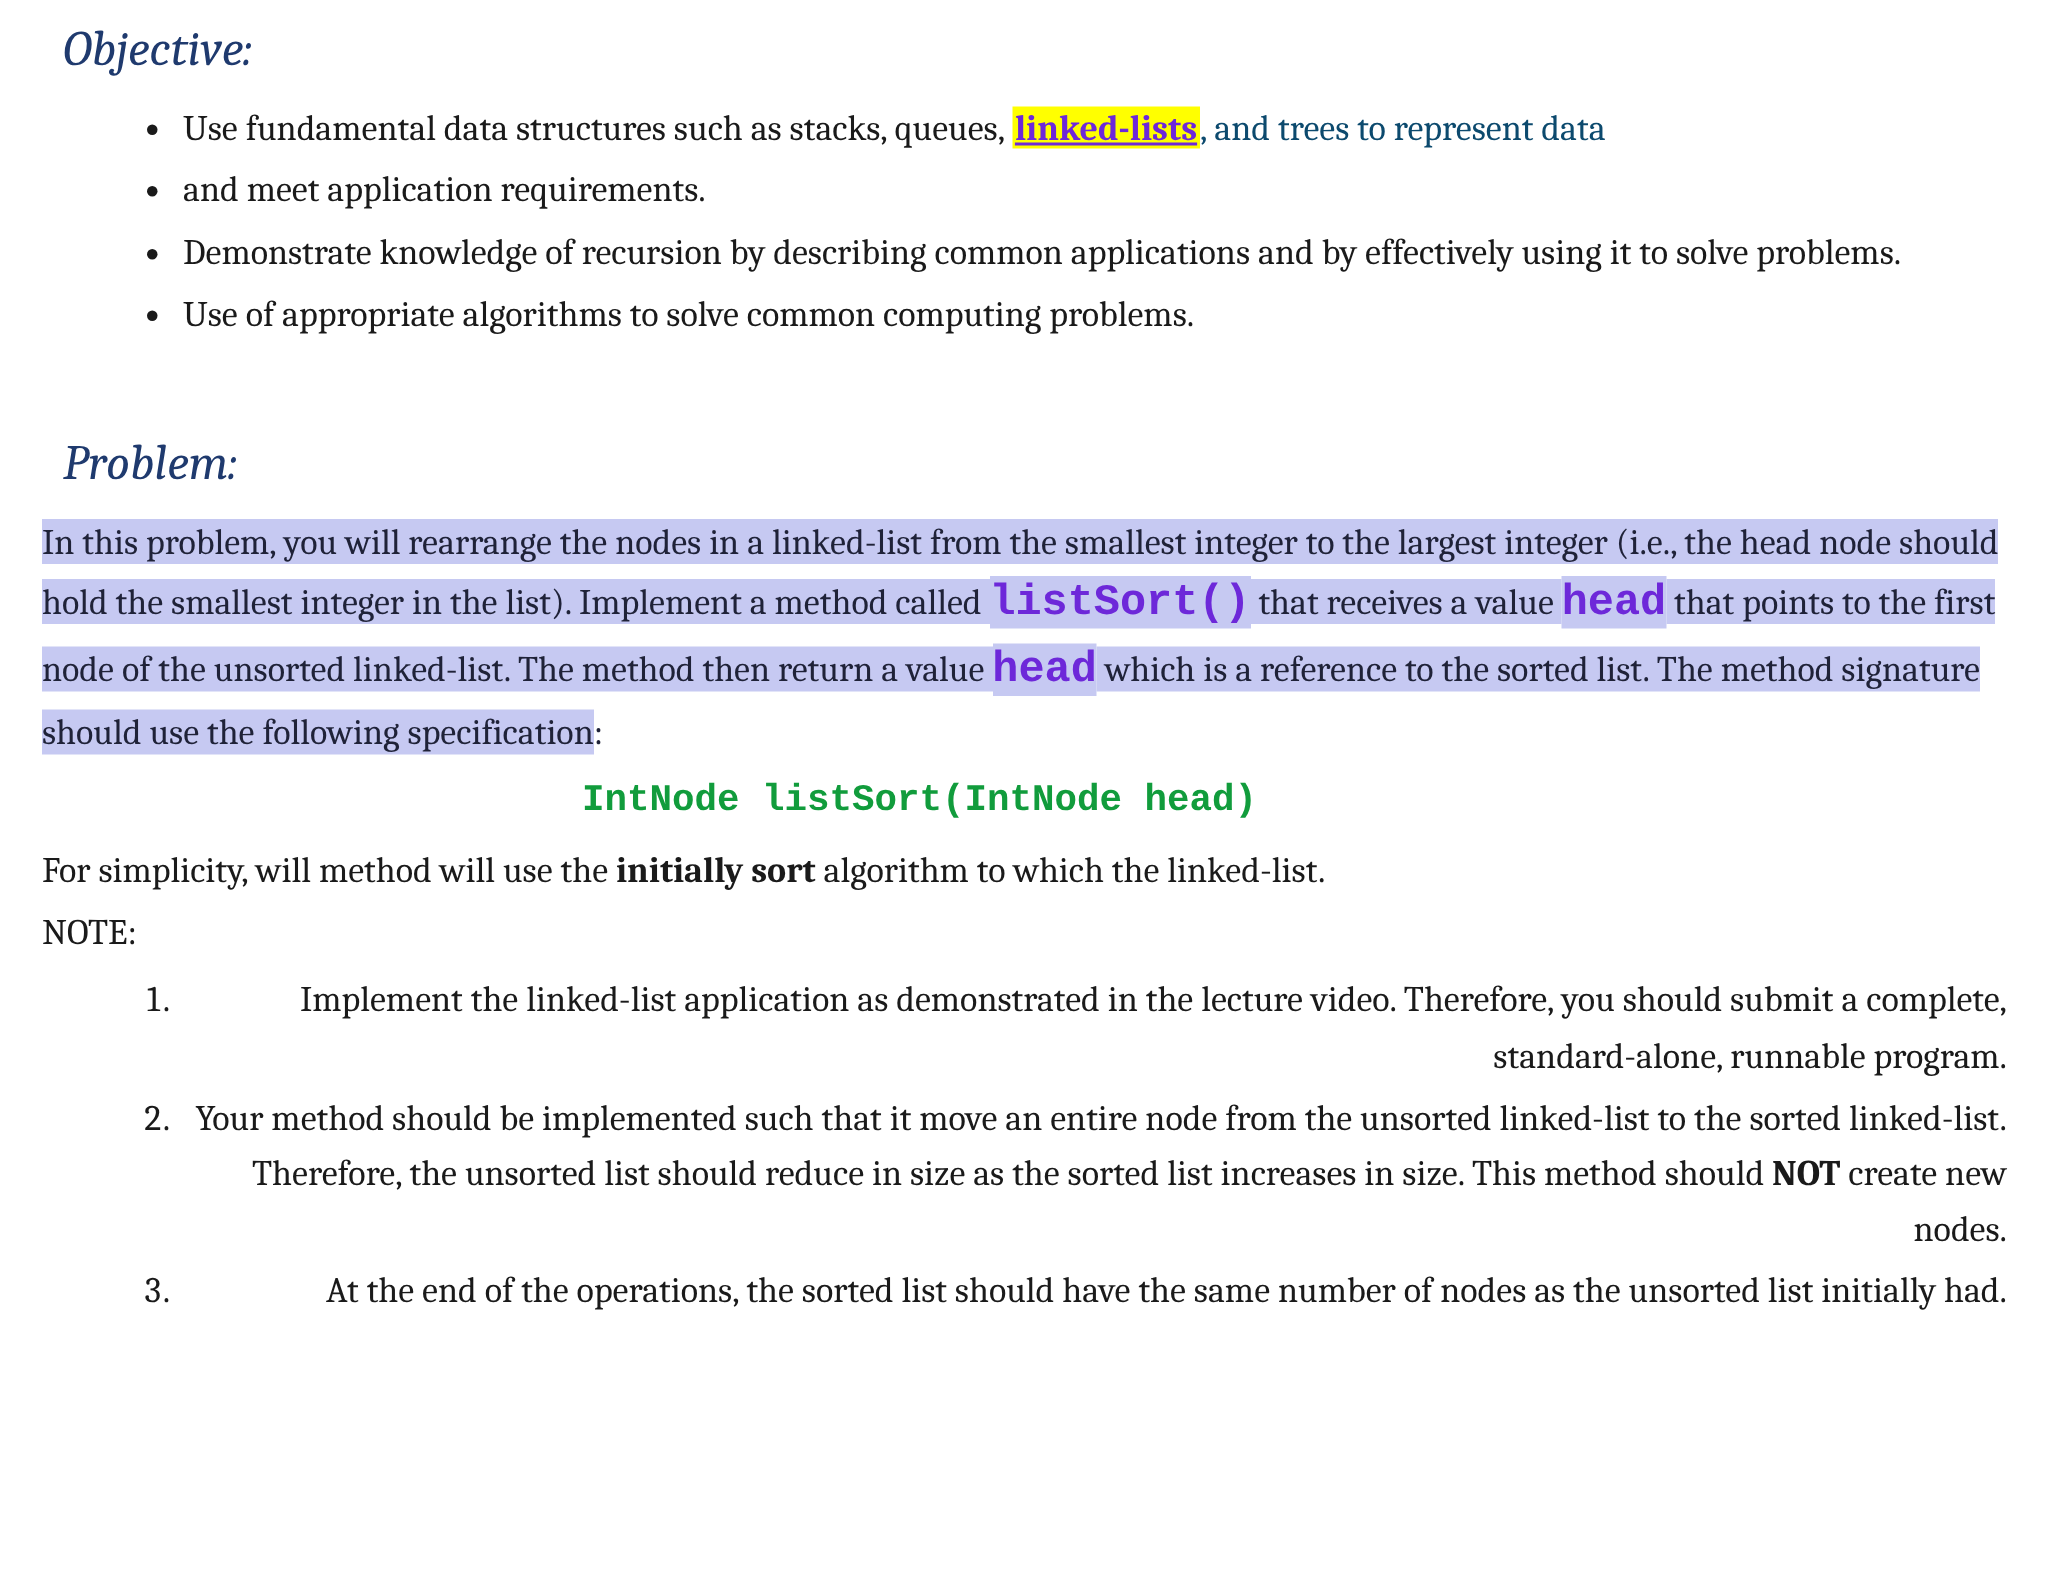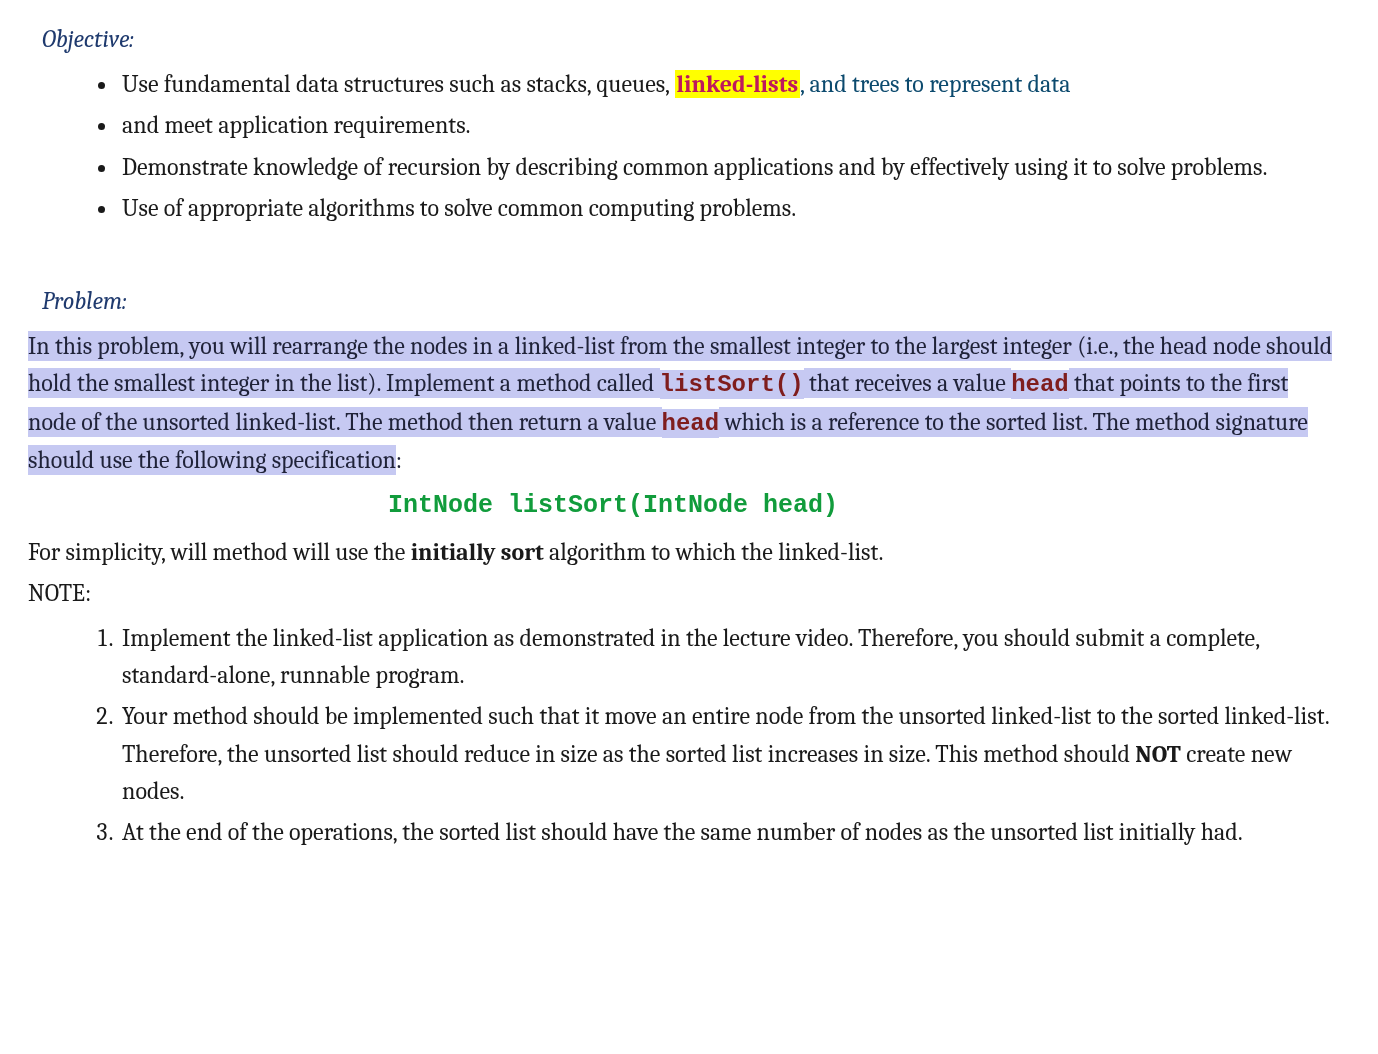--- a/index.html
+++ b/index.html
@@ -13,82 +13,84 @@
     font-size: 24px;
     line-height: 1.55;
     width: 1378px;
     box-sizing: border-box;
     padding: 8px 40px 40px 28px;
   }
 
   .section-heading {
     font-style: italic;
     color: #1f3a6e;
-    font-size: 24px;
-    margin: 13px 0 8px 14px;
+    font-size: 33px;
+    margin: 0 0 8px 14px;
     font-family: Cambria, Georgia, serif;
   }
 
   ul.objectives {
     list-style: disc;
     margin: 0 0 30px 20px;
     padding-left: 70px;
   }
   ul.objectives li {
     margin-bottom: 4px;
     padding-left: 4px;
   }
   ul.objectives li::marker {
     font-size: 22px;
   }
 
   .hl-yellow {
     background: #ffff00;
-    color: #be185d;
+    color: #6d28d9;
     font-weight: bold;
     padding: 0 2px;
+    text-decoration: underline;
   }
 
   .problem-heading {
     margin-top: 56px;
   }
 
   .problem-para {
     margin: 4px 0 6px 0;
     color: #1f2238;
   }
   .sel {
     background: #c6c9f2;
     padding: 1px 0;
     text-align: right;
   }
 
   .code-inline {
     font-family: "Courier New", Courier, monospace;
     font-weight: bold;
-    color: #7f1d1d;
-    font-size: 24px;
+    color: #6d28d9;
+    font-size: 29px;
   }
 
   .signature {
     text-align: center;
     font-family: "Courier New", Courier, monospace;
     font-weight: bold;
     color: #119c3c;
     font-size: 25px;
     margin: 8px auto 8px -140px;
   }
 
   .plain-para {
     margin: 4px 0;
   }
 
   ol.notes {
     margin: 8px 0 0 20px;
     padding-left: 70px;
+    text-align: right;
   }
   ol.notes li {
     margin-bottom: 4px;
     padding-left: 4px;
   }
 
   .comma { color: #0c4a6e; }
 </style>
 </head>
 <body>

